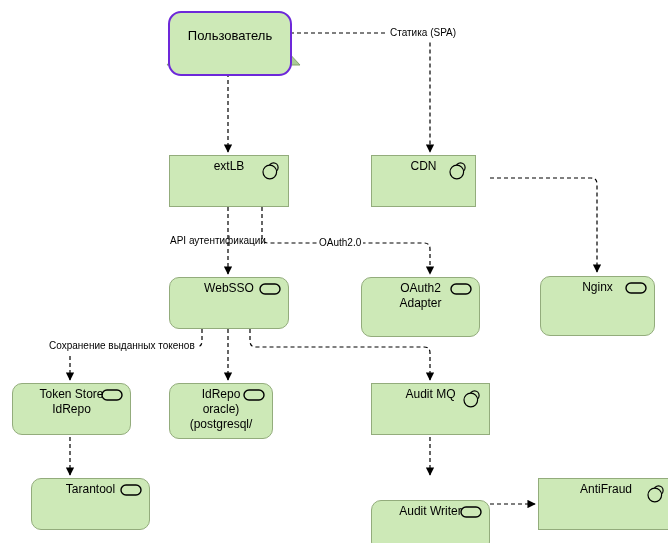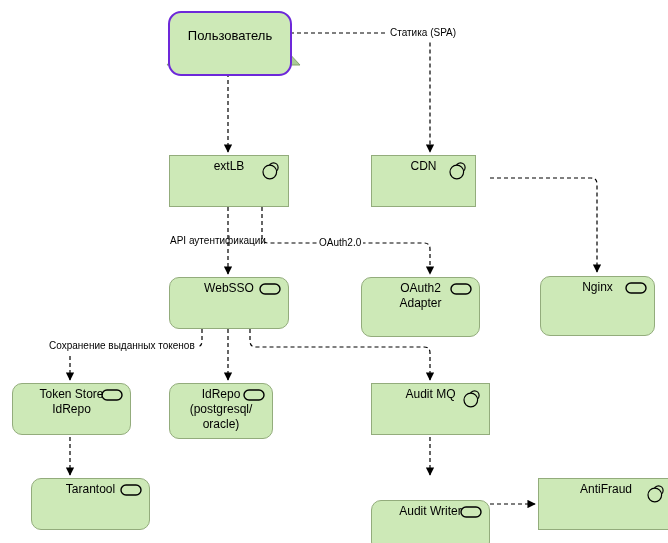--- a/index.html
+++ b/index.html
@@ -128,22 +128,22 @@
       <span>IdRepo</span>
     </div>
     <svg class="icon" width="22" height="12">
       <rect x="1" y="1" width="20" height="10" rx="5" ry="5" fill="none" stroke="#000" stroke-width="1.4"></rect>
     </svg>
   </div>
 
   <div class="node round" style="left:169px;top:383px;width:104px;height:56px">
     <div class="nlabel">
       <span>IdRepo</span>
+      <span>oracle)</span>
       <span>(postgresql/</span>
-      <span>oracle)</span>
     </div>
     <svg class="icon" width="22" height="12">
       <rect x="1" y="1" width="20" height="10" rx="5" ry="5" fill="none" stroke="#000" stroke-width="1.4"></rect>
     </svg>
   </div>
 
   <div class="node" style="left:371px;top:383px;width:119px;height:52px">
     <div class="nlabel">
         <span>Audit MQ</span>
       </div>

